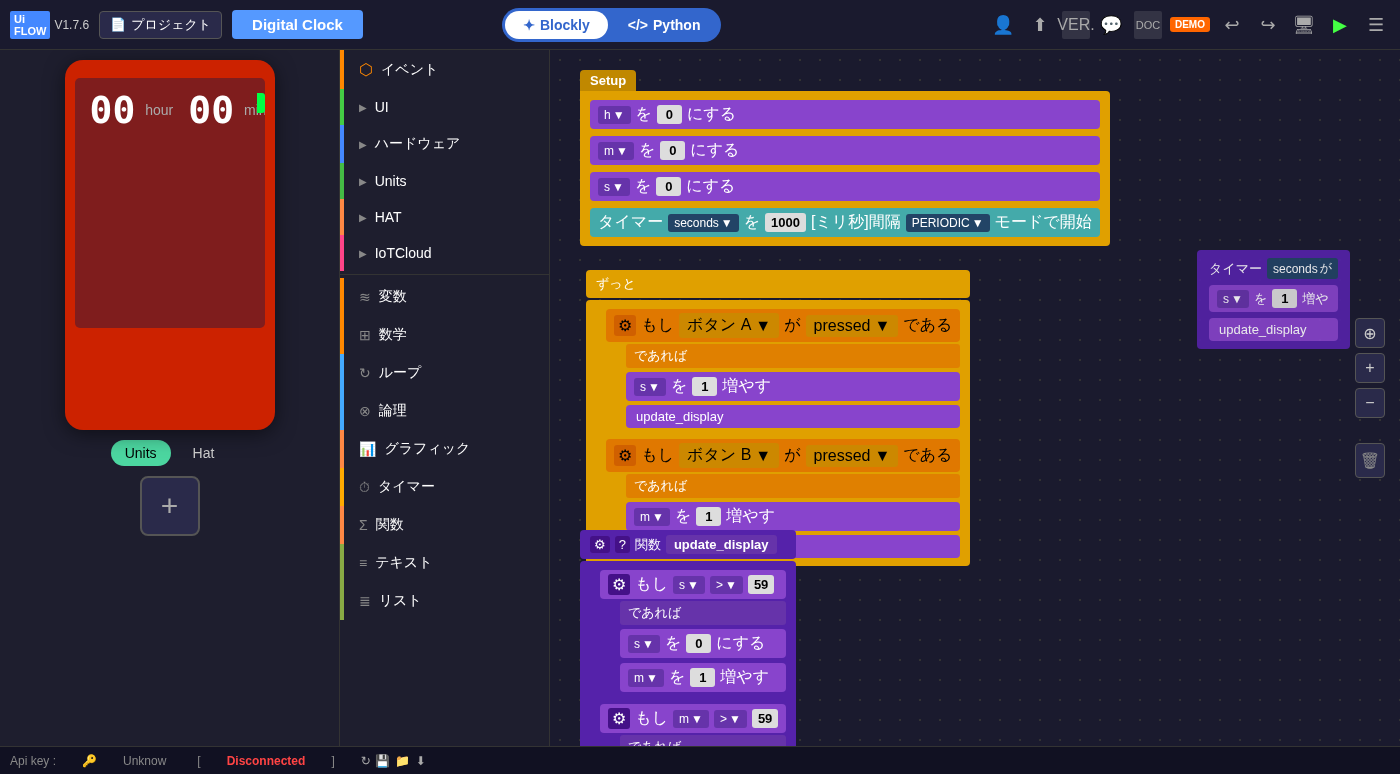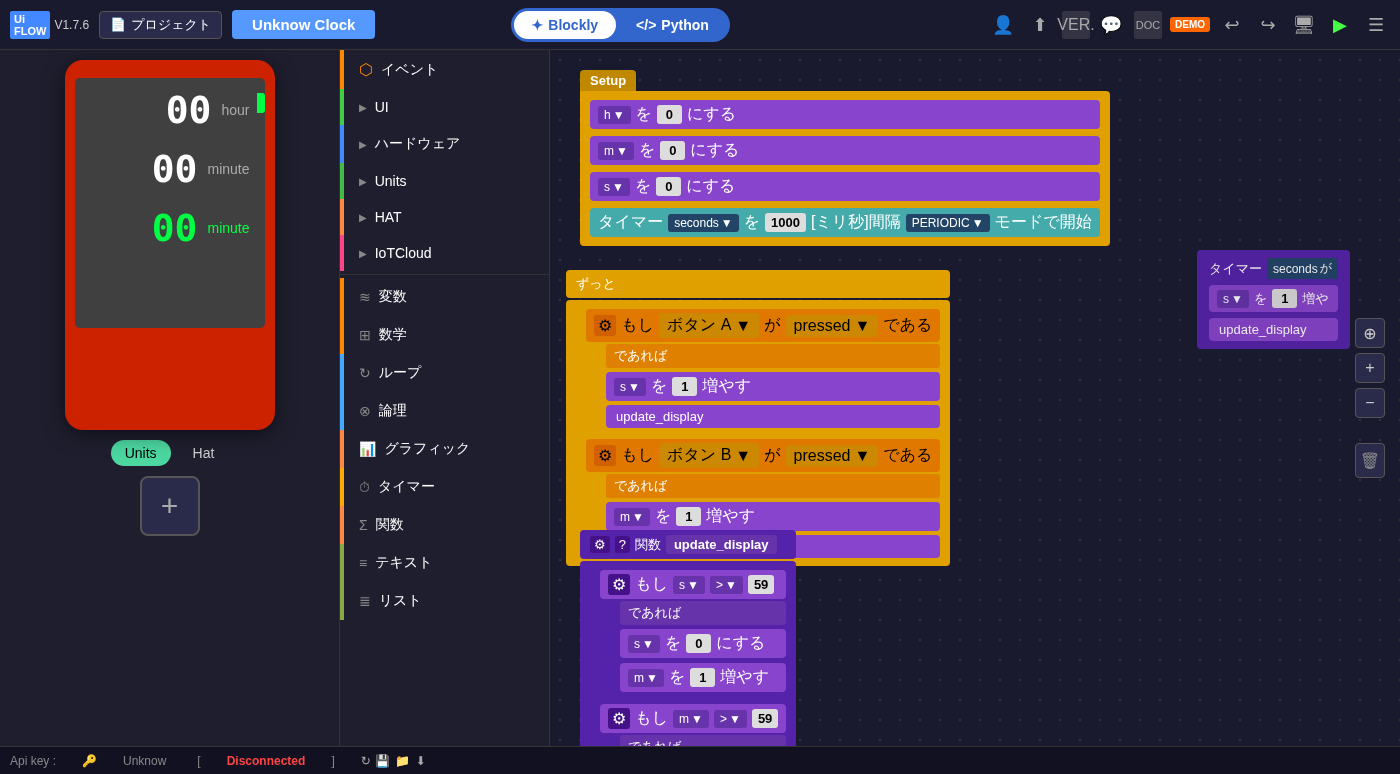--- a/index.html
+++ b/index.html
@@ -130,27 +130,27 @@
       display: flex;
       flex-direction: column;
       align-items: center;
       padding: 8px;
       position: relative;
       box-shadow: 0 4px 20px rgba(0,0,0,0.5);
     }
     .m5-screen {
       width: 190px;
       height: 250px;
-      background: #404040;
+      background: #7f1d1d;
       border-radius: 5px;
       margin-top: 10px;
       position: relative;
       overflow: hidden;
       display: flex;
-      flex-direction: column;
+      flex-direction: row;
       align-items: flex-start;
       padding: 10px 15px;
       gap: 15px;
     }
     .m5-screen-line {
       display: flex;
       align-items: center;
       gap: 10px;
       width: 100%;
       justify-content: flex-end;
@@ -398,21 +398,21 @@
 <div class="topbar">
   <div class="logo">
     <span class="logo-icon">Ui<br>FLOW</span>
     <span>V1.7.6</span>
   </div>
   <button class="project-btn">
     <span>📄</span>
     <span>プロジェクト</span>
   </button>
   <button class="project-name">
-    <span>Unknow Clock</span>
+    <span>Digital Clock</span>
   </button>
 
   <div class="center-tabs">
     <button class="tab-btn tab-active">
       <span>✦</span>
       <span>Blockly</span>
     </button>
     <button class="tab-btn tab-inactive">
       <span>&lt;/&gt;</span>
       <span>Python</span>
@@ -580,21 +580,21 @@
             <div class="block-dropdown">seconds <span>▼</span></div>
             <span>を</span>
             <div class="block-input">1000</div>
             <span>[ミリ秒]間隔</span>
             <div class="block-dropdown">PERIODIC <span>▼</span></div>
             <span>モードで開始</span>
           </div>
         </div>
       </div>
 
-      <div style="position:absolute; top:220px; left:16px;">
+      <div style="position:absolute; top:220px; left:36px;">
         <div style="background:#e0a000; border-radius:4px; padding:5px 10px; margin-bottom:2px; font-size:13px;">ずっと</div>
         <div style="background:#e0a000; border-radius:4px; padding:8px 10px; padding-left:20px; display:flex; flex-direction:column; gap:5px;">
 
           <div>
             <div class="stack-row block-orange" style="border-radius:4px; gap:5px;">
               <span style="background:#d06000;padding:1px 4px;border-radius:3px;">⚙</span>
               <span>もし</span>
               <div style="background:#cc8800;padding:2px 8px;border-radius:3px;display:flex;gap:4px;align-items:center;">
                 <span>ボタン A</span>
                 <span>▼</span>

